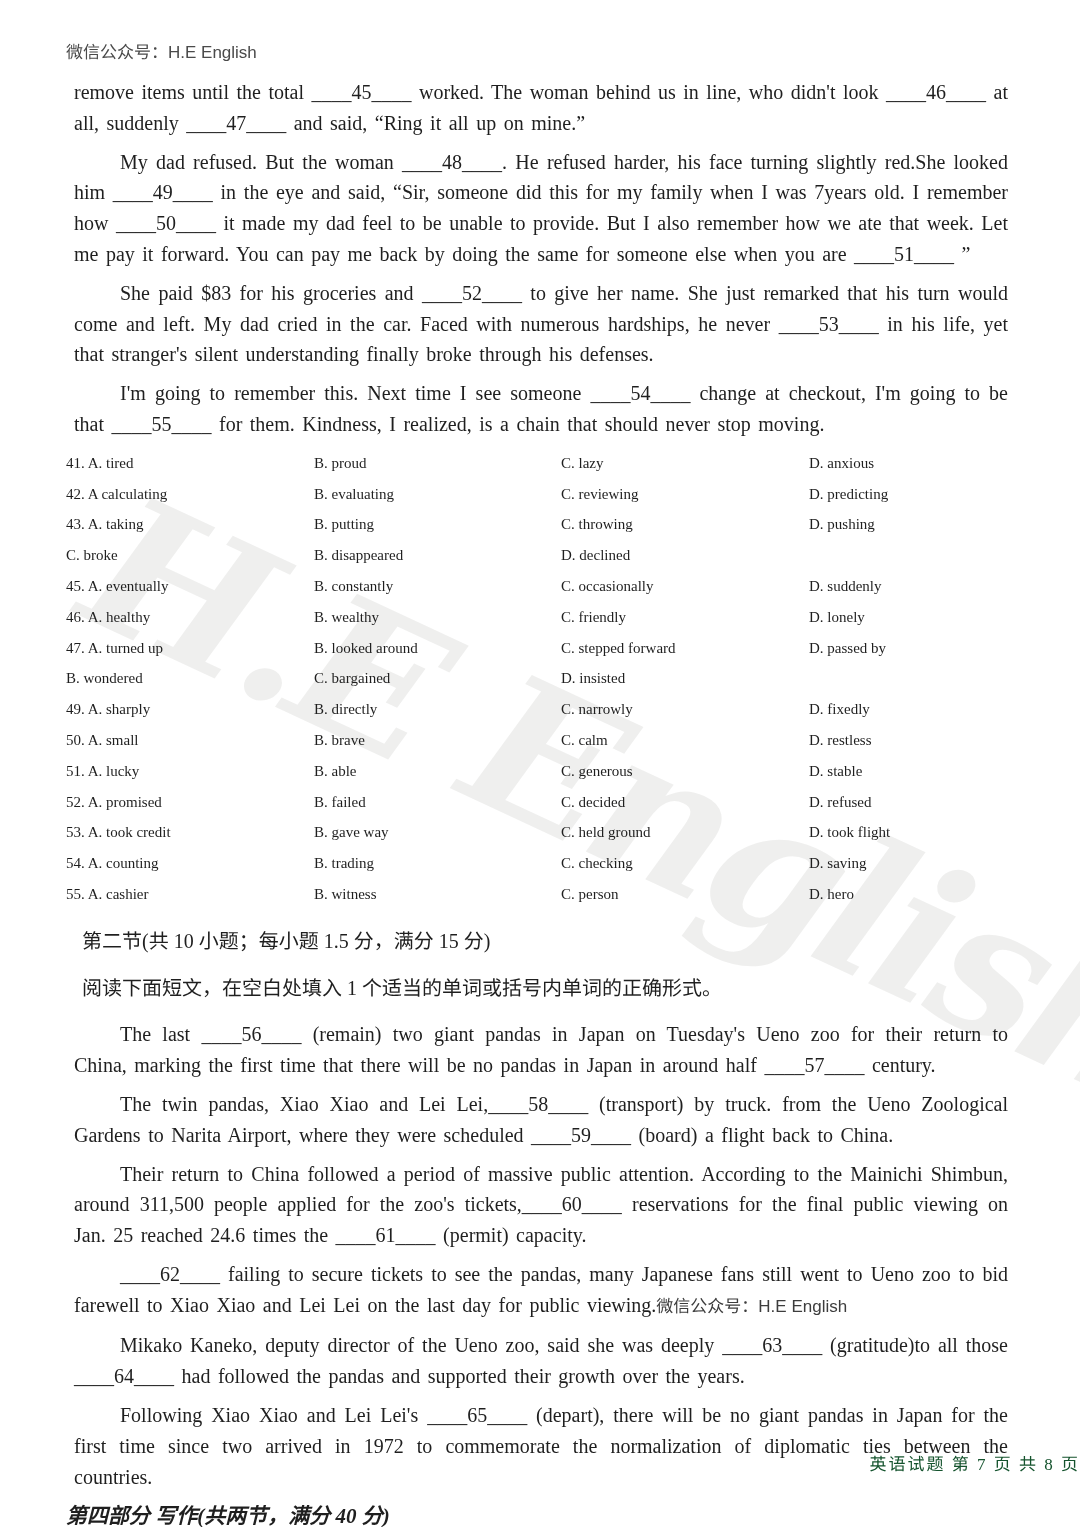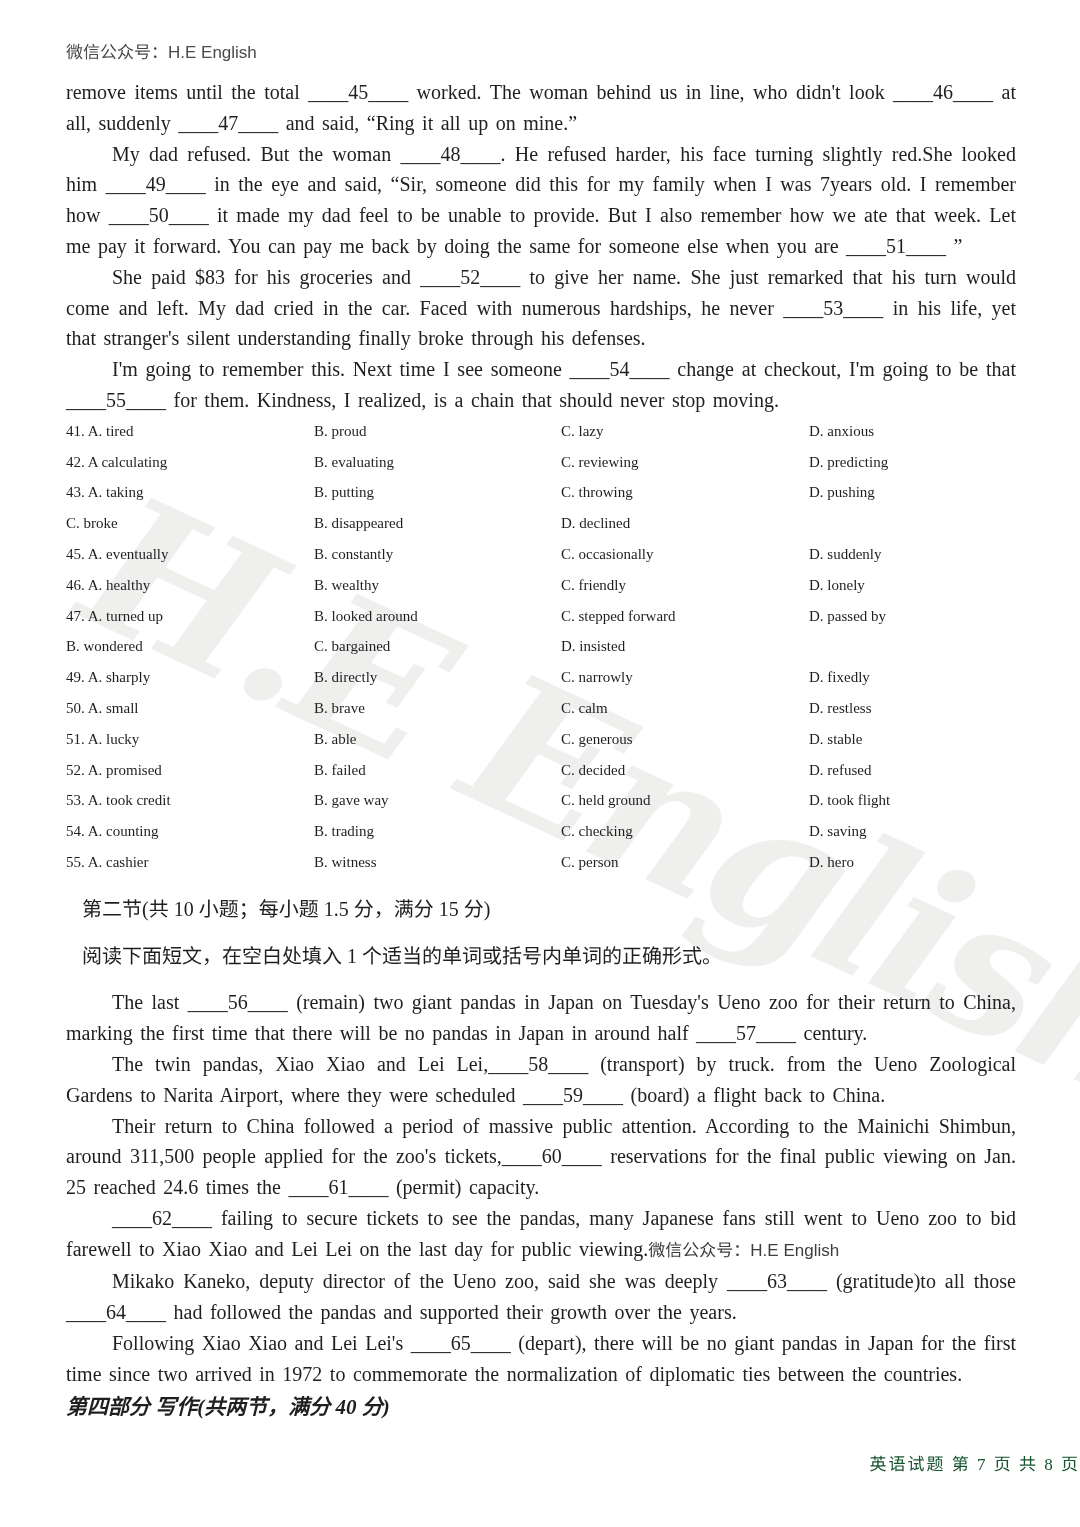--- a/index.html
+++ b/index.html
@@ -35,21 +35,21 @@
     letter-spacing:-8px;
     color:rgba(148,148,140,0.15);
     transform:rotate(25deg);
     transform-origin:left top;
     white-space:nowrap;
     pointer-events:none;
     z-index:0;
   }
   .content { position:relative; z-index:1; }
   p.body-par {
-    margin:0;
+    margin:8px;
     font-size:20px;
     line-height:30.8px;
     text-align:justify;
     word-spacing:2.5px;
   }
   p.indent { text-indent:46px; }
   .inline-note {
     font-family:"Liberation Sans","DejaVu Sans",sans-serif;
     font-size:17px;
     color:#3d3d3d;

